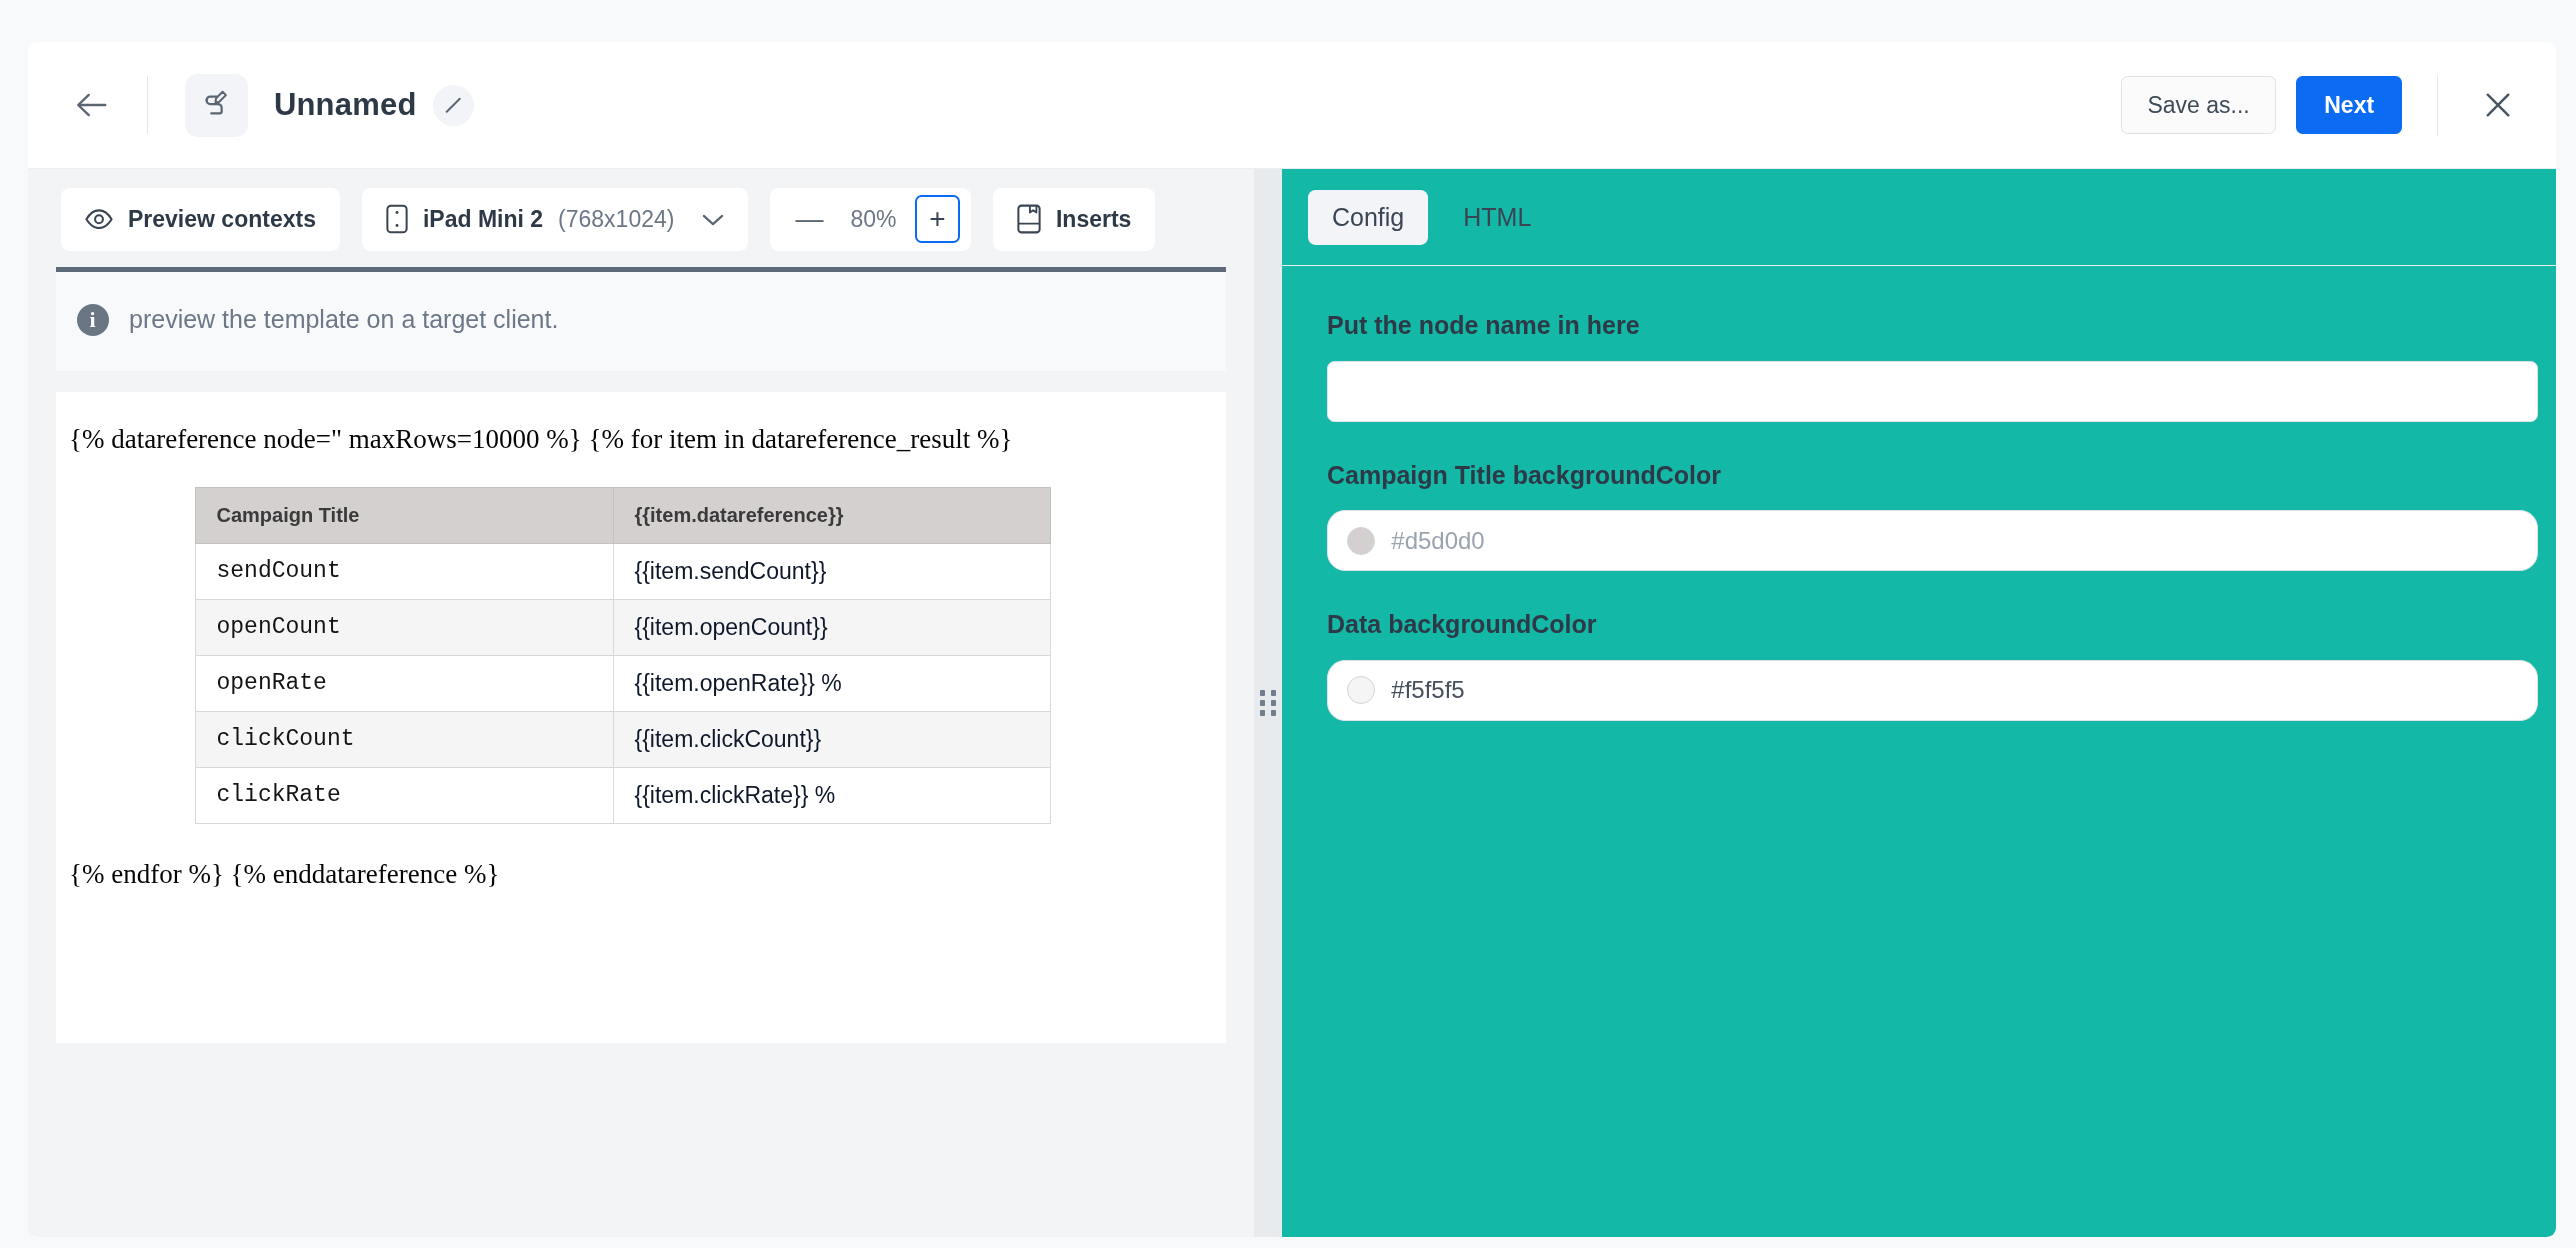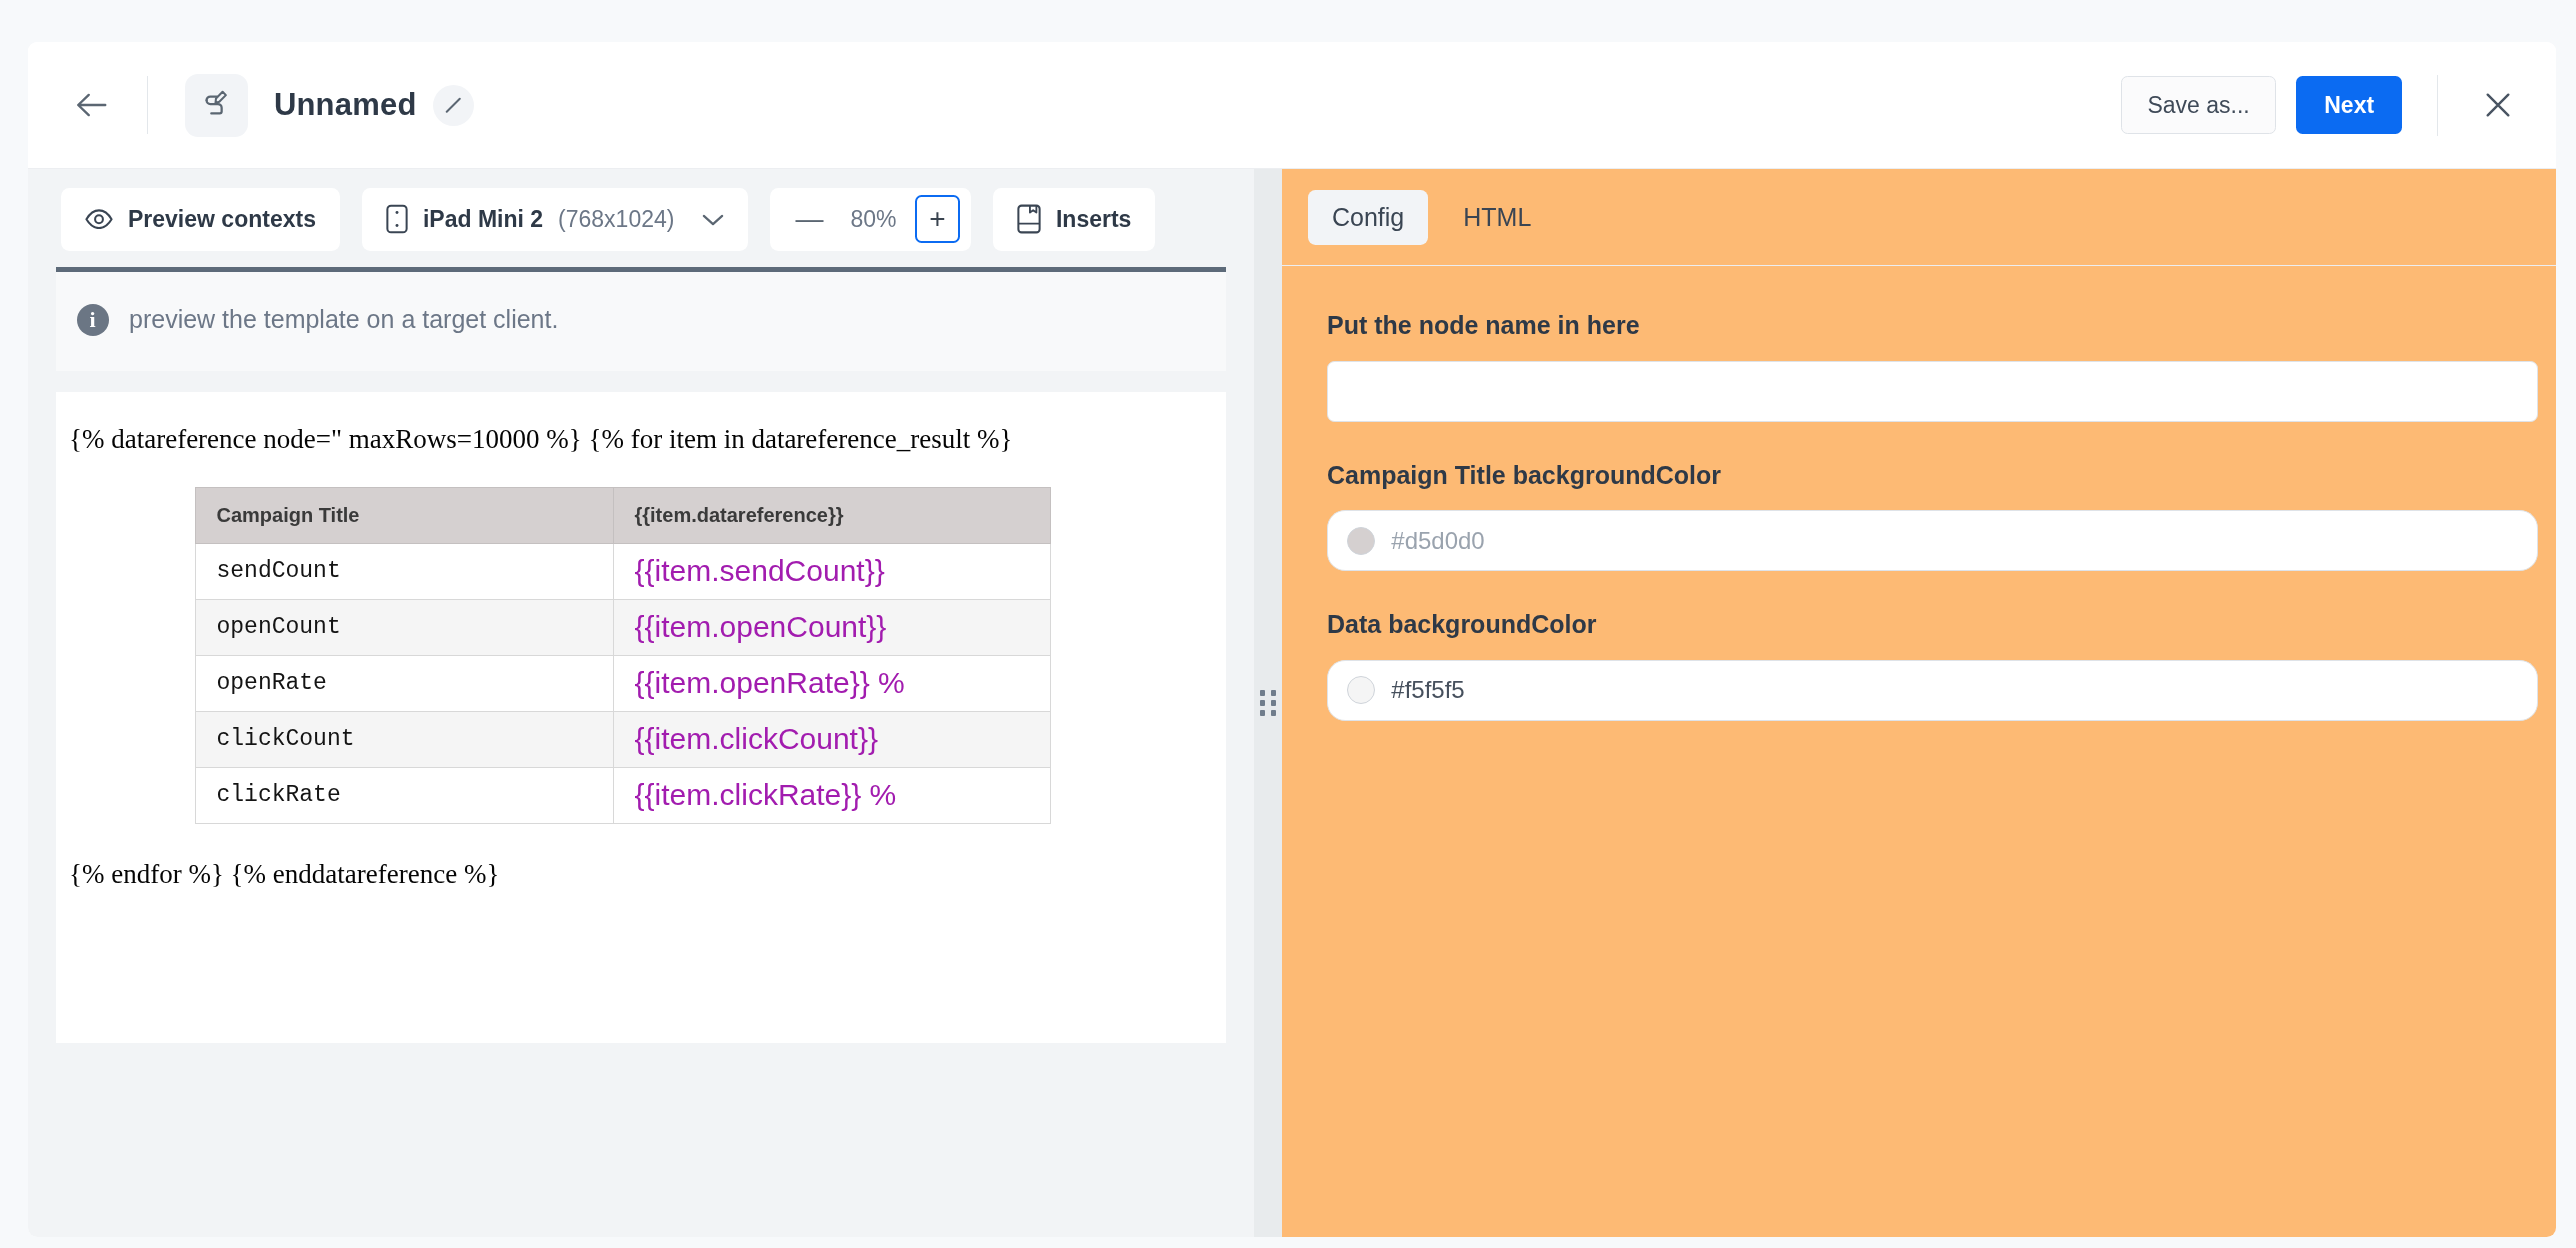--- a/index.html
+++ b/index.html
@@ -243,22 +243,22 @@
     border-color: #c4c0c0;
   }
   table.preview tr.alt td { background: #f5f5f5; }
   td.k {
     width: 418px;
     font-family: "Liberation Mono", monospace;
     font-size: 23px;
     color: #141414;
   }
   td.v {
-    font-size: 30px;
-    color: #a21caf;
+    font-size: 23px;
+    color: #0f172a;
   }
   tr.hdr td.k, tr.hdr td.v {
     font-family: "Liberation Sans", sans-serif;
     font-size: 20px;
     color: #3a3a3a;
   }
   .tpl-end {
     font-family: "Liberation Serif", serif;
     font-size: 27px;
     color: #050505;
@@ -284,21 +284,21 @@
   .grip i {
     display: block;
     width: 5.6px; height: 5.6px;
     background: #707d8c;
     border-radius: 0.9px;
   }
 
   
   .right-panel {
     flex: 1;
-    background: #fdba74;
+    background: #14b8a6;
     display: flex;
     flex-direction: column;
     overflow: hidden;
   }
   .tabs {
     display: flex;
     align-items: center;
     gap: 11px;
     padding: 20.5px 0 20.5px 26px;
     border-bottom: 0.9px solid #eceef1;

